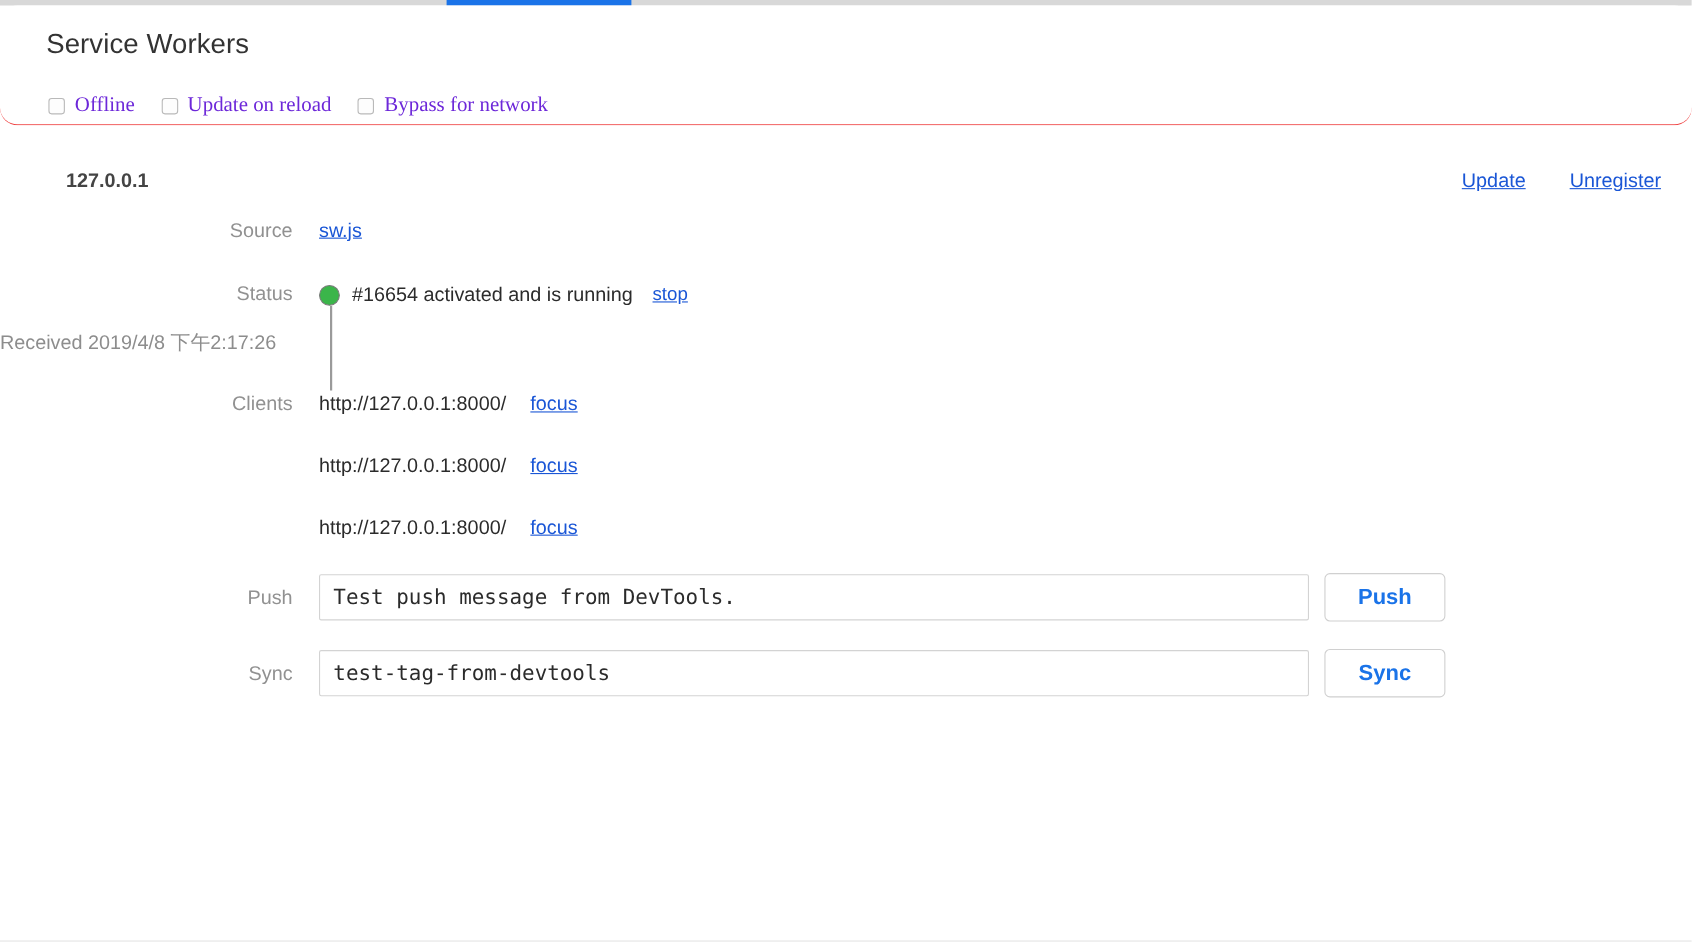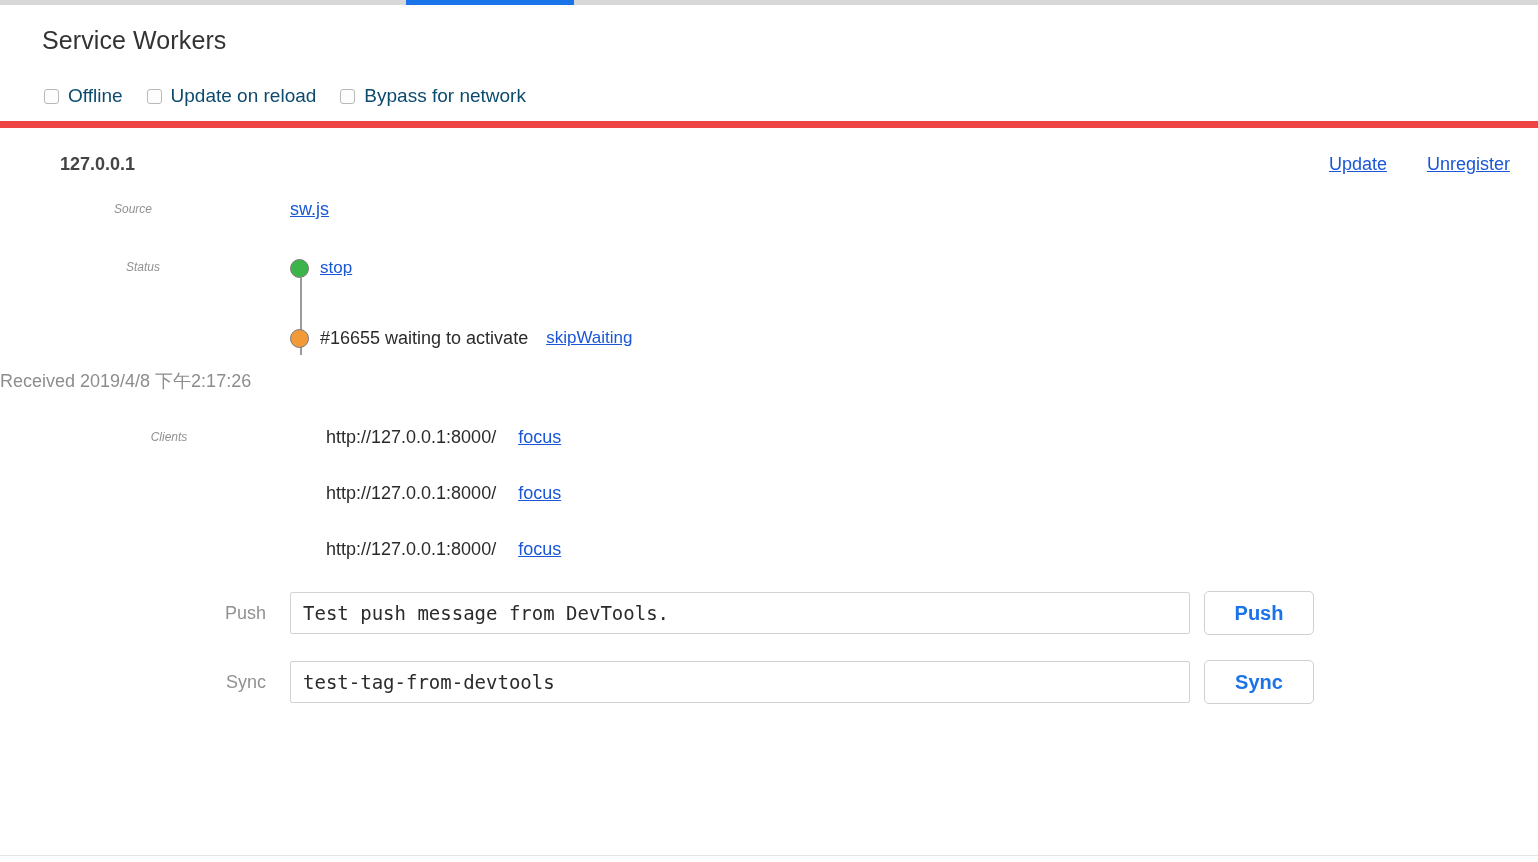--- a/index.html
+++ b/index.html
@@ -31,24 +31,25 @@
     width: 168px;
     height: 5px;
     background: #1a73e8;
   }
 
   
   .panel-header {
     position: absolute;
     top: 5px; left: 0;
     width: 1538px;
-    height: 123px;
+    height: 109px;
     background: #ffffff;
-    border-bottom: 7px solid #ef4444;
-    box-sizing: border-box;
+    border-bottom: 1px solid #ef4444;
+    box-sizing: border-box;
+    border-radius: 16px;
   }
   .panel-title {
     position: absolute;
     left: 42px;
     top: 21px;
     font-size: 25px;
     font-weight: 400;
     color: #333333;
     letter-spacing: 0.1px;
   }
@@ -70,22 +71,23 @@
     height: 15px;
     border: 1px solid #b9b9b9;
     border-radius: 3px;
     background: #fdfdfd;
     box-sizing: border-box;
     flex: none;
   }
   .cb-label {
     margin-left: 9px;
     font-size: 19px;
-    color: #0c4a6e;
+    color: #6d28d9;
     white-space: nowrap;
+    font-family: Liberation Serif, serif;
   }
 
   
   .registration {
     position: absolute;
     top: 128px; left: 0;
     width: 1538px;
   }
   .reg-header {
     position: relative;
@@ -120,27 +122,26 @@
     padding-top: 4px;
   }
   .row {
     display: flex;
     align-items: flex-start;
     min-height: 28px;
   }
   .row-label {
     width: 266px;
     flex: none;
-    text-align: center;
+    text-align: right;
     color: #919191;
-    font-size: 12px;
+    font-size: 18px;
     padding-right: 0px;
     box-sizing: border-box;
     line-height: 22px;
-    font-style: italic;
   }
   .row-value {
     padding-left: 24px;
     font-size: 18px;
     color: #2b2b2b;
     line-height: 22px;
     display: flex;
     align-items: center;
   }
 
@@ -191,21 +192,21 @@
     align-items: center;
     gap: 18px;
   }
   .status-received {
     margin-top: 17px;
     font-size: 18px;
     color: #8d8d8d;
   }
 
   
-  .clients-block { margin-top: 30px; margin-left: 36px; }
+  .clients-block { margin-top: 30px; }
   .client-row {
     display: flex;
     align-items: center;
     height: 28px;
     margin-bottom: 28px;
   }
   .client-url {
     padding-left: 24px;
     font-size: 18px;
     color: #2b2b2b;
@@ -308,31 +309,25 @@
       </div>
     </div>
 
     <div class="status-block">
       <div class="status-line"></div>
 
       <div class="status-row">
         <div class="row-label" style="position:absolute;left:0;top:2px;padding-left:20px;">Status</div>
         <span class="status-dot" style="background:#3bb54a"></span>
         <div class="status-text">
+          <span>#16654 activated and is running</span>
           <span class="link sm">stop</span>
         </div>
       </div>
 
-      <div class="status-row" style="margin-top:42px;">
-        <span class="status-dot" style="background:#f29a38"></span>
-        <div class="status-text">
-          <span>#16655 waiting to activate</span>
-          <span class="link sm">skipWaiting</span>
-        </div>
-      </div>
 
       <div class="status-received">Received 2019/4/8 下午2:17:26</div>
     </div>
 
     <div class="clients-block">
       <div class="client-row">
         <div class="row-label">Clients</div>
         <div class="client-url">http://127.0.0.1:8000/</div>
         <span class="link client-focus">focus</span>
       </div>

